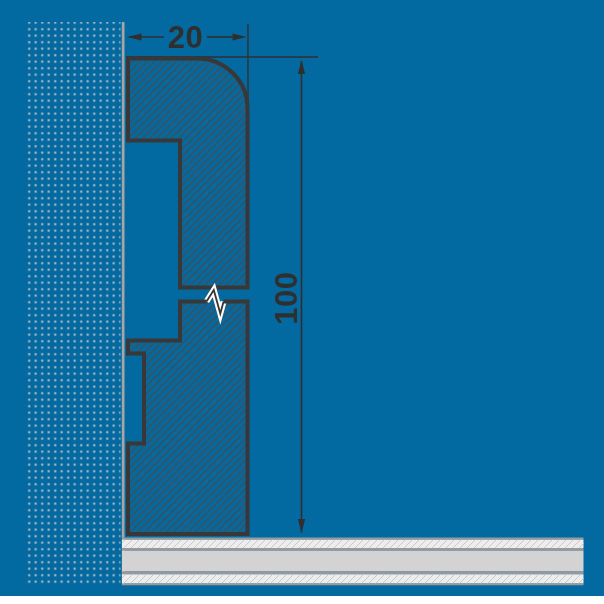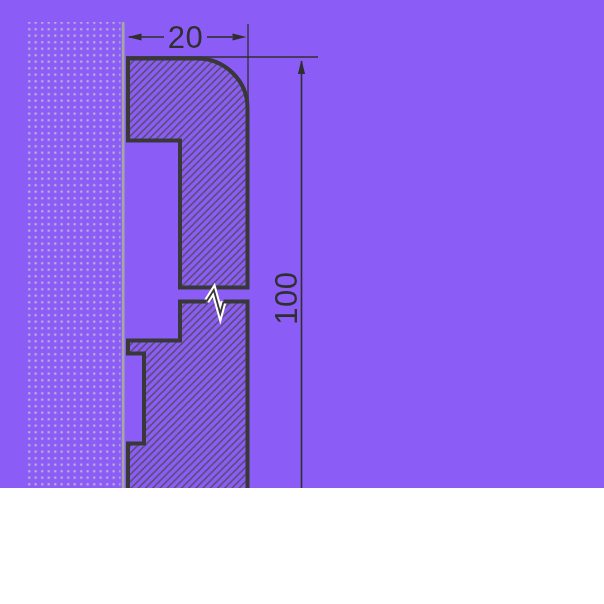--- a/index.html
+++ b/index.html
@@ -1,22 +1,23 @@
 <!DOCTYPE html>
 <html><head>
 <meta charset="utf-8">
 <style>
   html, body { margin: 0; padding: 0; background: #ffffff; }
   .canvas {
     position: relative;
     width: 604px;
-    height: 488px;
-    background: #8b5cf6;
+    height: 596px;
+    background: #0369a1;
     overflow: hidden;
     font-family: "Liberation Sans", sans-serif;
+    font-weight: bold;
   }
   svg { display: block; }
   text.dim-text {
     font-family: "Liberation Sans", sans-serif;
     font-size: 31px;
     letter-spacing: 0.5px;
   }
 </style>
 </head>
 <body>

